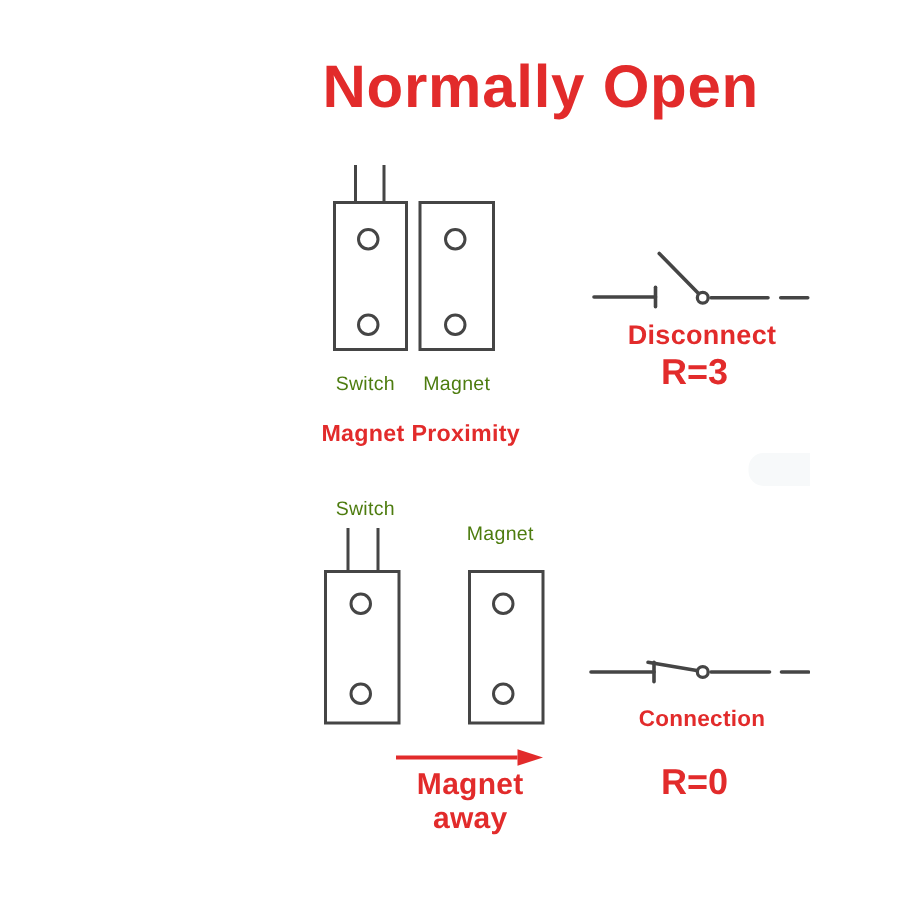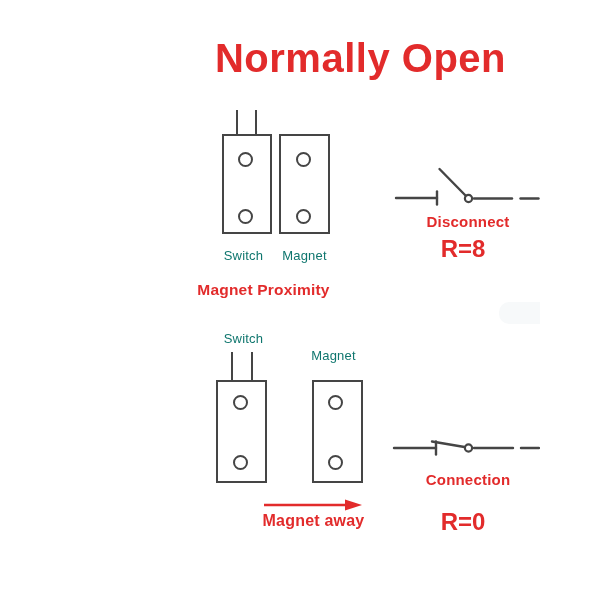--- a/index.html
+++ b/index.html
@@ -5,21 +5,21 @@
   * { margin:0; padding:0; box-sizing:border-box; }
   html,body { background:#fff; }
   body { font-family:"Liberation Sans", sans-serif; }
   #stage { position:relative; width:479px; height:600px; margin:0 auto; background:var(--bg,#ffffff); overflow:hidden; }
   .abs { position:absolute; }
   .title { left:0; top:36px; width:600px; text-align:center; font-size:40px; font-weight:bold;
            color:var(--red); letter-spacing:0.5px; }
   .rect-comp { border:2.5px solid var(--gray); background:#fff; }
   .hole { position:absolute; width:15px; height:15px; border:2.5px solid var(--gray); border-radius:50%; background:#fff; }
   .wire { width:2.5px; background:var(--gray); }
-  .small-label { font-size:13px; color:#0f766e; font-weight:500; letter-spacing:0.2px; text-align:center; }
+  .small-label { font-size:13px; color:#4d7c0f; font-weight:500; letter-spacing:0.2px; text-align:center; }
   .red-caption { color:var(--red); font-weight:bold; font-size:15.5px; text-align:center; letter-spacing:0.2px; }
   .r-label { color:var(--red); font-weight:bold; font-size:24px; text-align:center; }
   .stroke { stroke:var(--gray); stroke-width:2.4; stroke-linecap:round; fill:none; }
   .pivot { stroke:var(--gray); stroke-width:2.2; fill:#fff; }
   .arrow-line { stroke:var(--red); stroke-width:2.6; }
   .arrow-head { fill:var(--red); }
   .smudge { background:#f7f9fa; border-radius:10px; }
 </style>
 </head>
 <body>
@@ -39,33 +39,33 @@
     </div>
 
     <div class="abs rect-comp" style="left:218px; top:134px; width:51px; height:100px;">
       <div class="hole" style="left:15px; top:16px;"></div>
       <div class="hole" style="left:15px; top:73px;"></div>
     </div>
 
     <div class="abs small-label" style="left:153px; top:248px; width:60px;">Switch</div>
     <div class="abs small-label" style="left:214px; top:248px; width:60px;">Magnet</div>
 
-    <div class="abs red-caption" style="left:123px; top:281px; width:160px;">Magnet Proximity</div>
+    <div class="abs red-caption" style="left:140px; top:281px; width:160px;">Magnet Proximity</div>
 
     <svg class="abs" style="left:330px; top:160px;" width="155" height="50" viewBox="0 0 155 50">
       <path class="stroke" d="M5 38 H46"></path>
       <path class="stroke" d="M46 31.5 V44.5"></path>
       <path class="stroke" d="M48.5 9 L75 36"></path>
       <circle class="pivot" cx="77.5" cy="38.5" r="3.6"></circle>
       <path class="stroke" d="M83 38.5 H121"></path>
       <path class="stroke" d="M129.5 38.5 H147.5"></path>
     </svg>
 
-    <div class="abs red-caption" style="left:330px; top:213px; width:155px; font-size:15px;">Disconnect</div>
-    <div class="abs r-label" style="left:325px; top:235px; width:155px;">R=8</div>
+    <div class="abs red-caption" style="left:330px; top:213px; width:155px; font-size:18px;">Disconnect</div>
+    <div class="abs r-label" style="left:325px; top:235px; width:155px;">R=3</div>
   </div>
 
   <div class="abs smudge" style="left:438px; top:302px; width:58px; height:22px;"></div>
 
   <div>
 
     <div class="abs small-label" style="left:153px; top:331px; width:60px;">Switch</div>
     <div class="abs small-label" style="left:243px; top:348px; width:60px;">Magnet</div>
 
     <div class="abs wire" style="left:170px; top:352px; height:29px;"></div>
@@ -78,21 +78,21 @@
 
     <div class="abs rect-comp" style="left:251px; top:380px; width:51px; height:103px;">
       <div class="hole" style="left:14px; top:13px;"></div>
       <div class="hole" style="left:14px; top:73px;"></div>
     </div>
 
     <svg class="abs" style="left:200px; top:496px;" width="104" height="18" viewBox="0 0 104 18">
       <line class="arrow-line" x1="3" y1="9" x2="84" y2="9"></line>
       <polygon class="arrow-head" points="84,3.5 101,9 84,14.5"></polygon>
     </svg>
-    <div class="abs red-caption" style="left:198px; top:512px; width:110px; font-size:16px;">Magnet away</div>
+    <div class="abs red-caption" style="left:198px; top:512px; width:110px; font-size:20px;">Magnet away</div>
 
     <svg class="abs" style="left:330px; top:425px;" width="155" height="46" viewBox="0 0 155 46">
       <path class="stroke" d="M3 23 H45"></path>
       <path class="stroke" d="M45 16.5 V29.5"></path>
       <path class="stroke" d="M41 16.5 L73.5 22"></path>
       <circle class="pivot" cx="77.5" cy="23" r="3.6"></circle>
       <path class="stroke" d="M83 23 H122"></path>
       <path class="stroke" d="M130 23 H148"></path>
     </svg>
 

